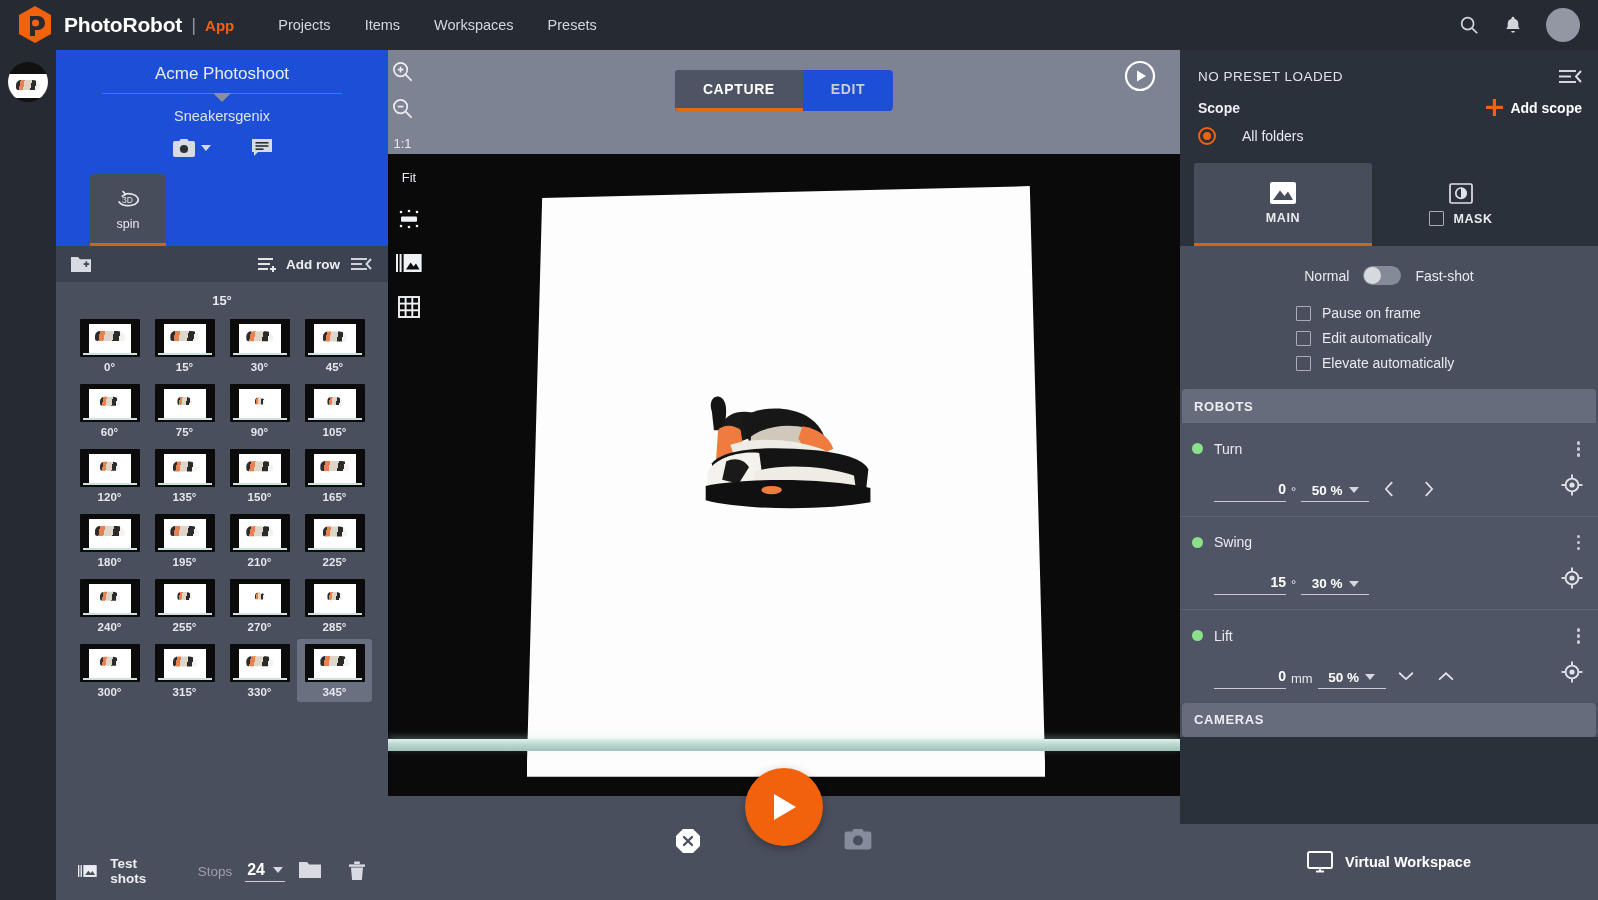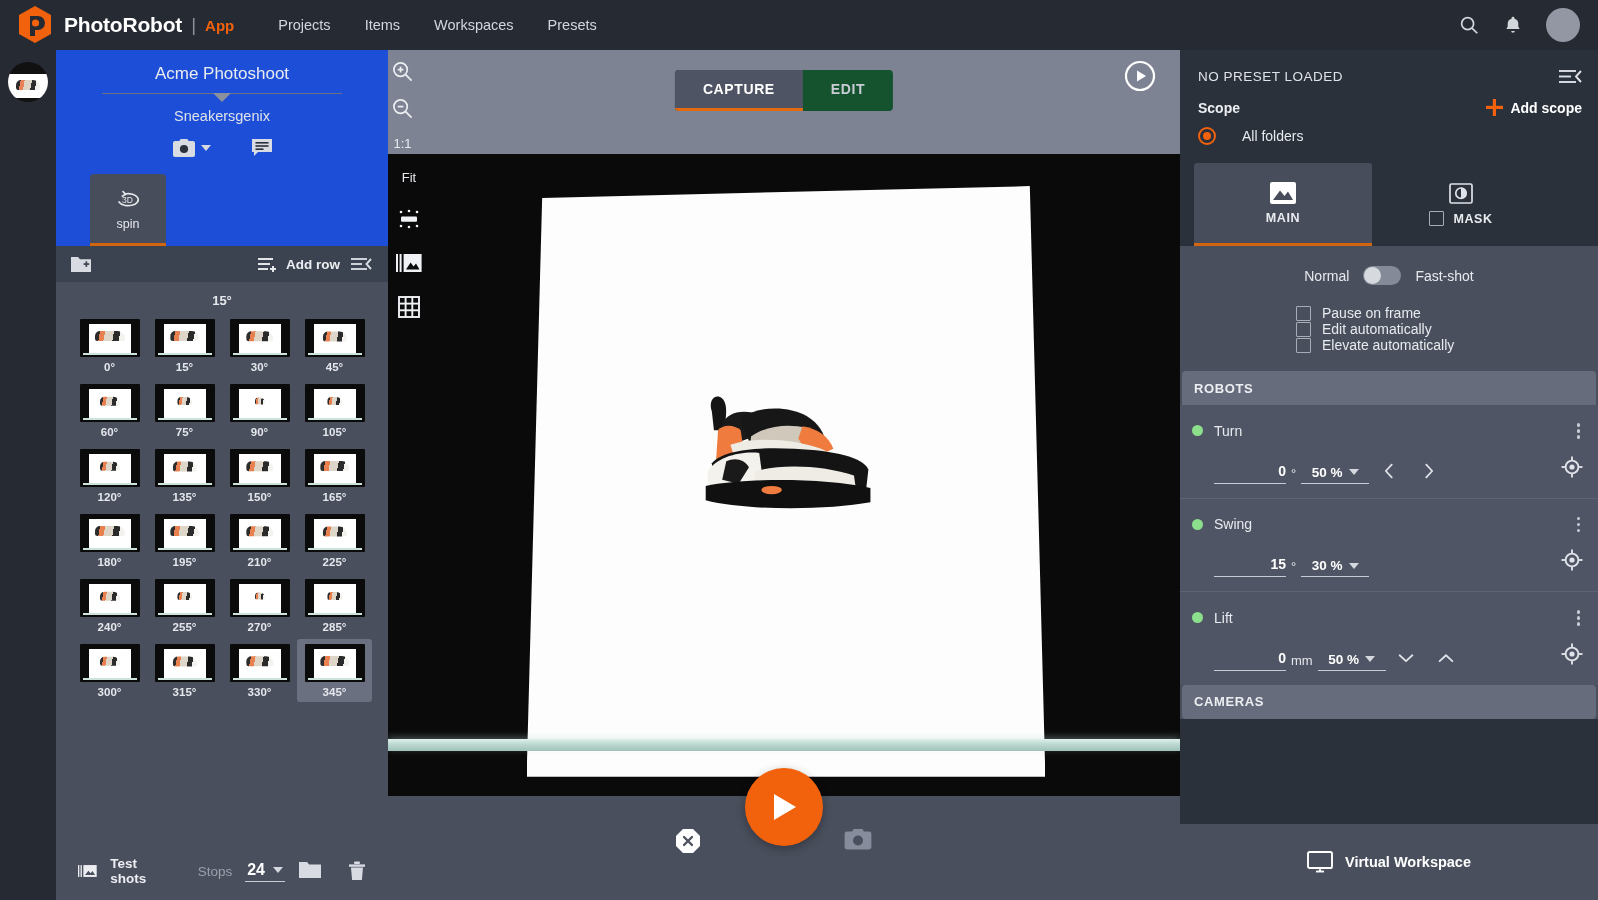--- a/index.html
+++ b/index.html
@@ -95,21 +95,21 @@
   .foot-sp { margin-left: auto; display: flex; gap: 26px; }
 
   
   .center { flex: 1; display: flex; flex-direction: column; min-width: 0; position: relative; background: #7e8393; }
   .viewer-top { height: 104px; flex: 0 0 104px; background: #7e8393; position: relative; }
   .zoom-col { position: absolute; left: 3px; top: 10px; display: flex; flex-direction: column; gap: 14px; align-items: center; }
   .zi { cursor: pointer; display:block; }
   .ratio { font-size: 13px; color: #e9ebef; margin-top: 2px; }
   .tabs-cap {
     position: absolute; left: 50%; top: 20px; transform: translateX(-50%);
-    display: flex; background: #14532d; border-radius: 4px; overflow: hidden;
+    display: flex; background: #1d4ed8; border-radius: 4px; overflow: hidden;
   }
   .capt-tab { padding: 11px 28px; font-size: 14px; font-weight: bold; letter-spacing: .6px; color: #c8ccd4; cursor: pointer; }
   .capt-tab.active { background: #4e5463; color: #fff; border-bottom: 3px solid #e4690f; }
   .play-round {
     position: absolute; right: 24px; top: 10px; width: 32px; height: 32px; cursor: pointer;
   }
 
   .stage { flex: 1; background: #0a0a0b; position: relative; min-height: 0; overflow: hidden; }
   .stage-tools { position: absolute; left: 8px; top: 16px; display: flex; flex-direction: column; gap: 22px; align-items: center; z-index: 5; }
   .fit-label { font-size: 13px; color: #e7e9ee; cursor: pointer; }
@@ -163,21 +163,21 @@
   .mm-lbl { font-size: 12.5px; font-weight: bold; letter-spacing: .6px; color: #e9ebef; }
   .mask-tab { flex-direction: column; }
   .mask-row { display: flex; align-items: center; gap: 9px; }
   .cbox { width: 15px; height: 15px; border: 1.5px solid #a7acb6; border-radius: 1px; }
 
   .rp-main { background: #4a4f5d; padding: 20px 0 0; }
   .toggle-row { display: flex; align-items: center; justify-content: center; gap: 14px; }
   .tg-lbl { font-size: 14px; color: #e7eaee; }
   .switch { width: 38px; height: 19px; border-radius: 10px; background: #848a98; position: relative; cursor: pointer; }
   .switch i { position: absolute; left: 1px; top: 1px; width: 17px; height: 17px; border-radius: 50%; background: #d6d9de; display:block; }
-  .checks { padding: 20px 8px 18px 116px; display: flex; flex-direction: column; }
+  .checks { padding: 20px 8px 18px 116px; display: flex; flex-direction: column; gap: 9px; }
   .check-row { display: flex; align-items: center; gap: 11px; cursor: pointer; }
   .check-txt { font-size: 14px; color: #e7eaee; }
 
   .sect-head {
     background: #666c7c; height: 34px; margin: 0 2px; border-radius: 4px 4px 0 0;
     display: flex; align-items: center; padding-left: 12px;
   }
   .sect-head.flat { border-radius: 4px; }
   .sect-txt { font-size: 13px; font-weight: bold; letter-spacing: .6px; color: #eceef2; }
   .robots { background: #4f5564; }

